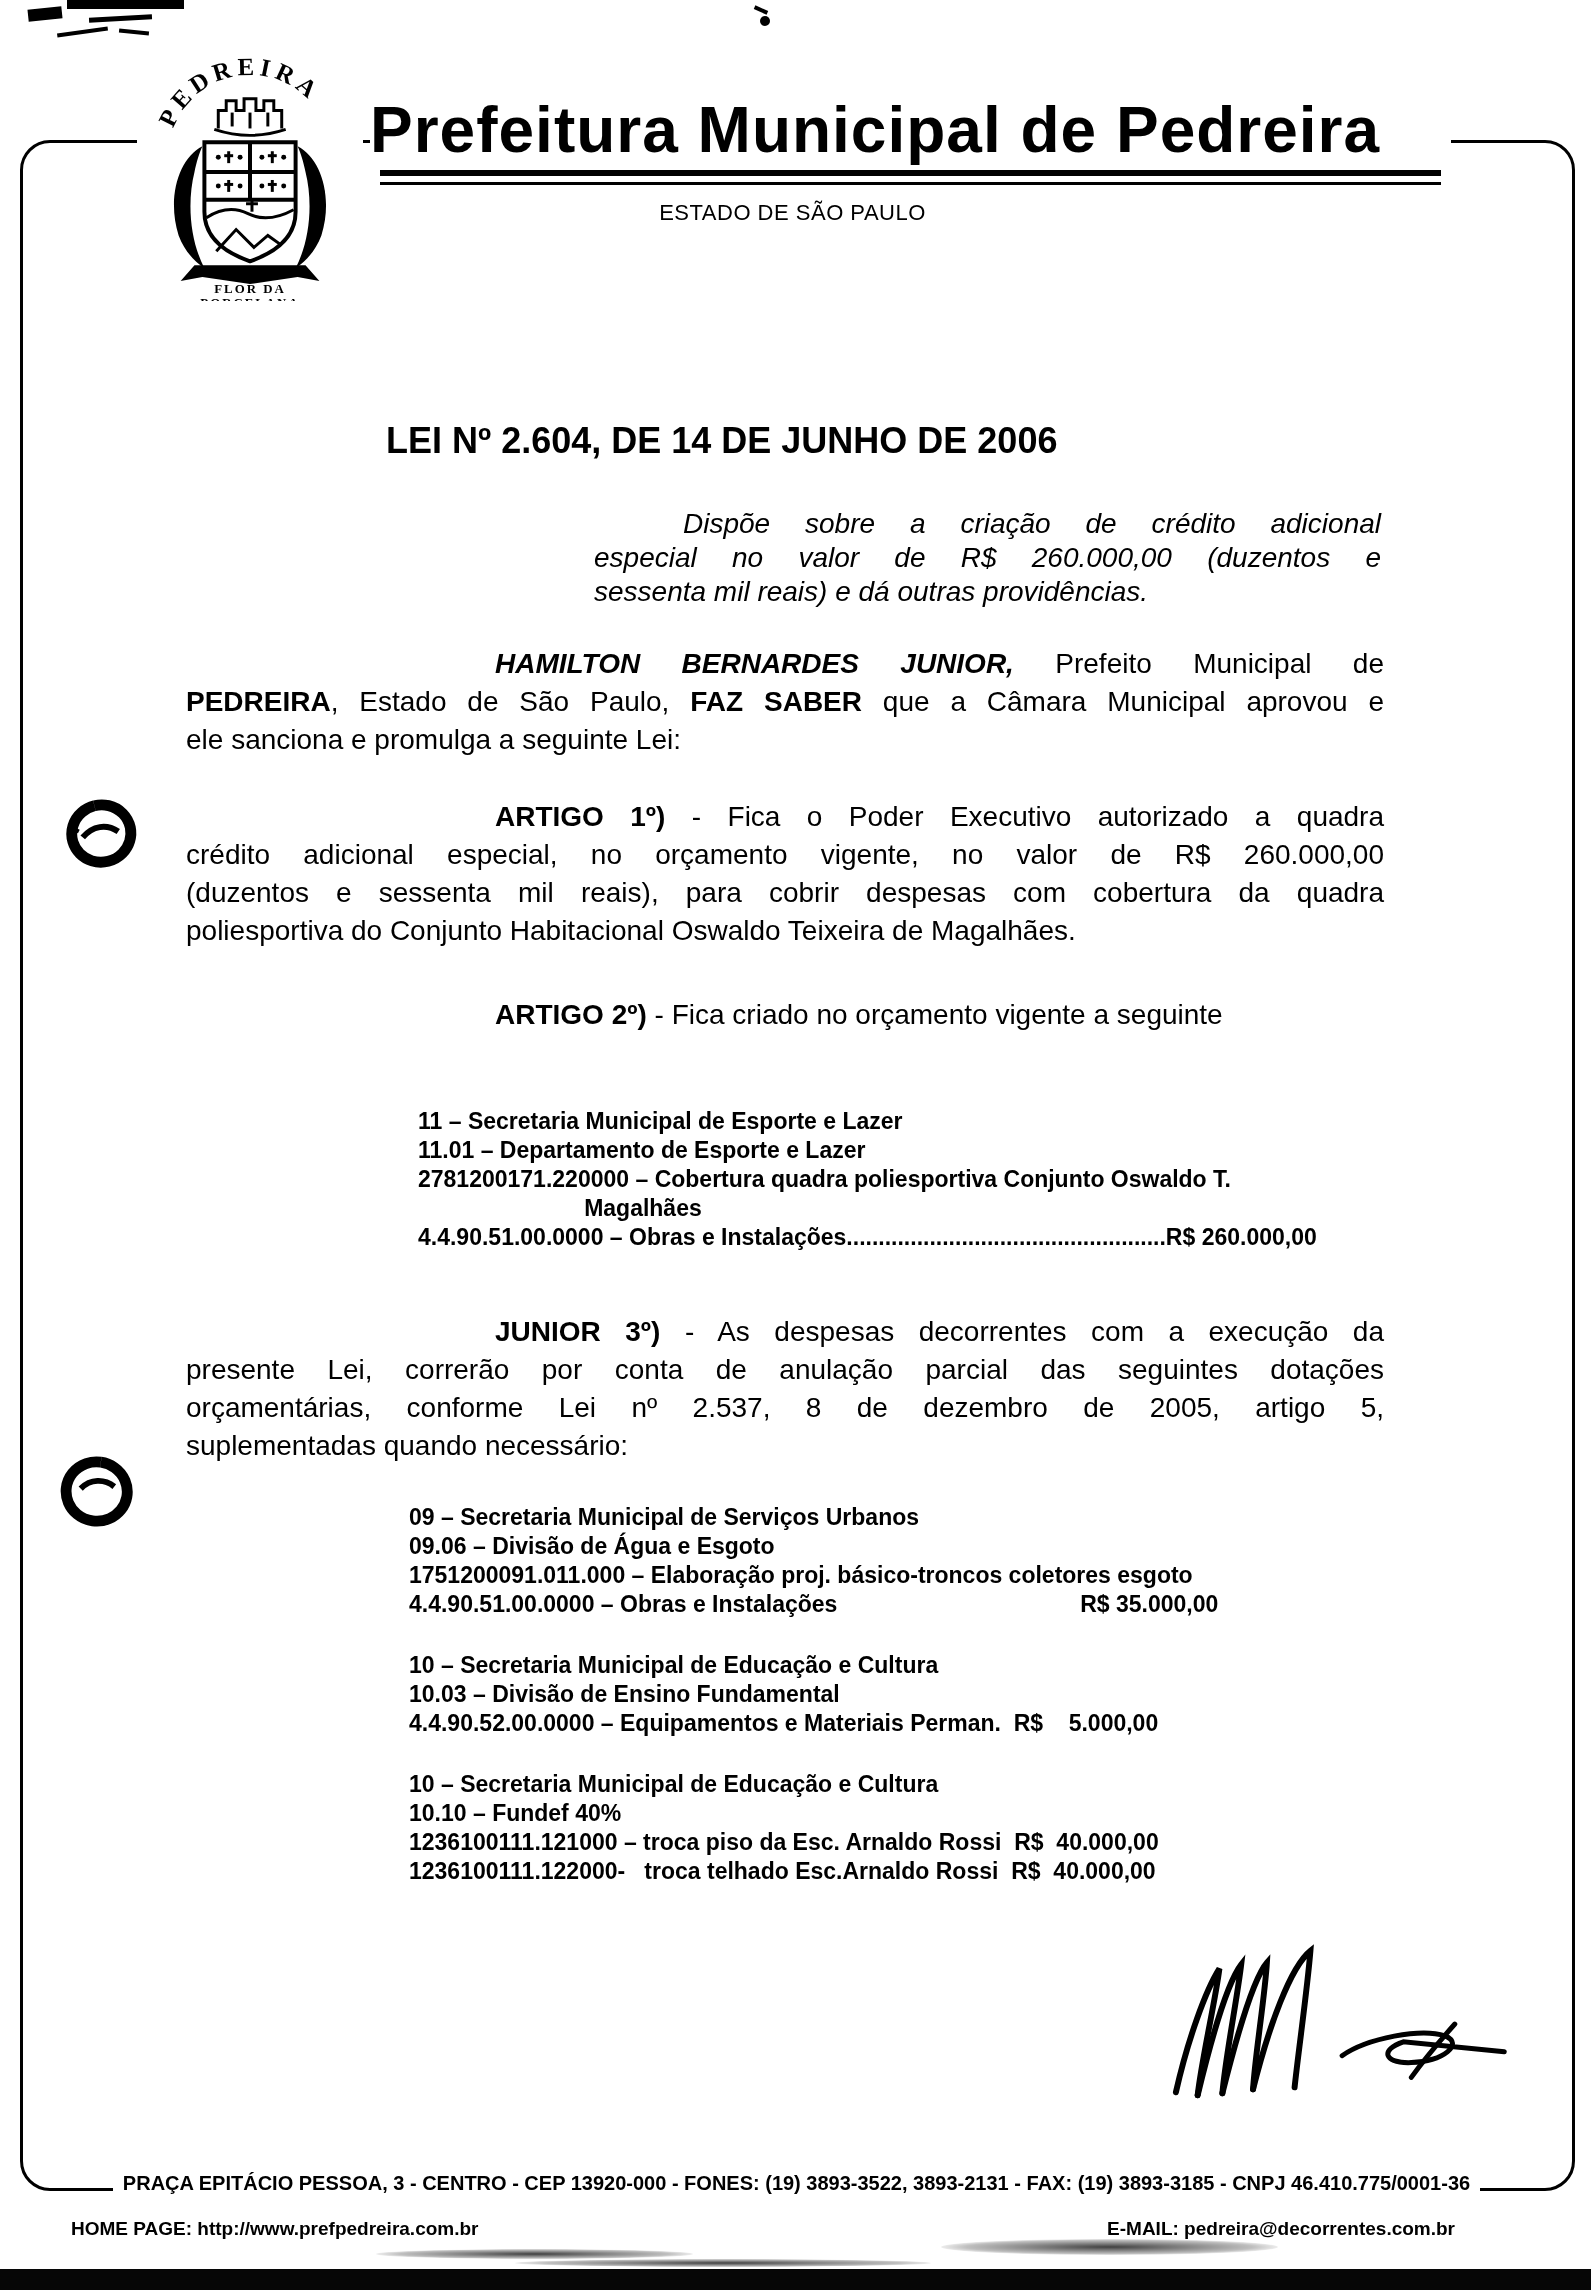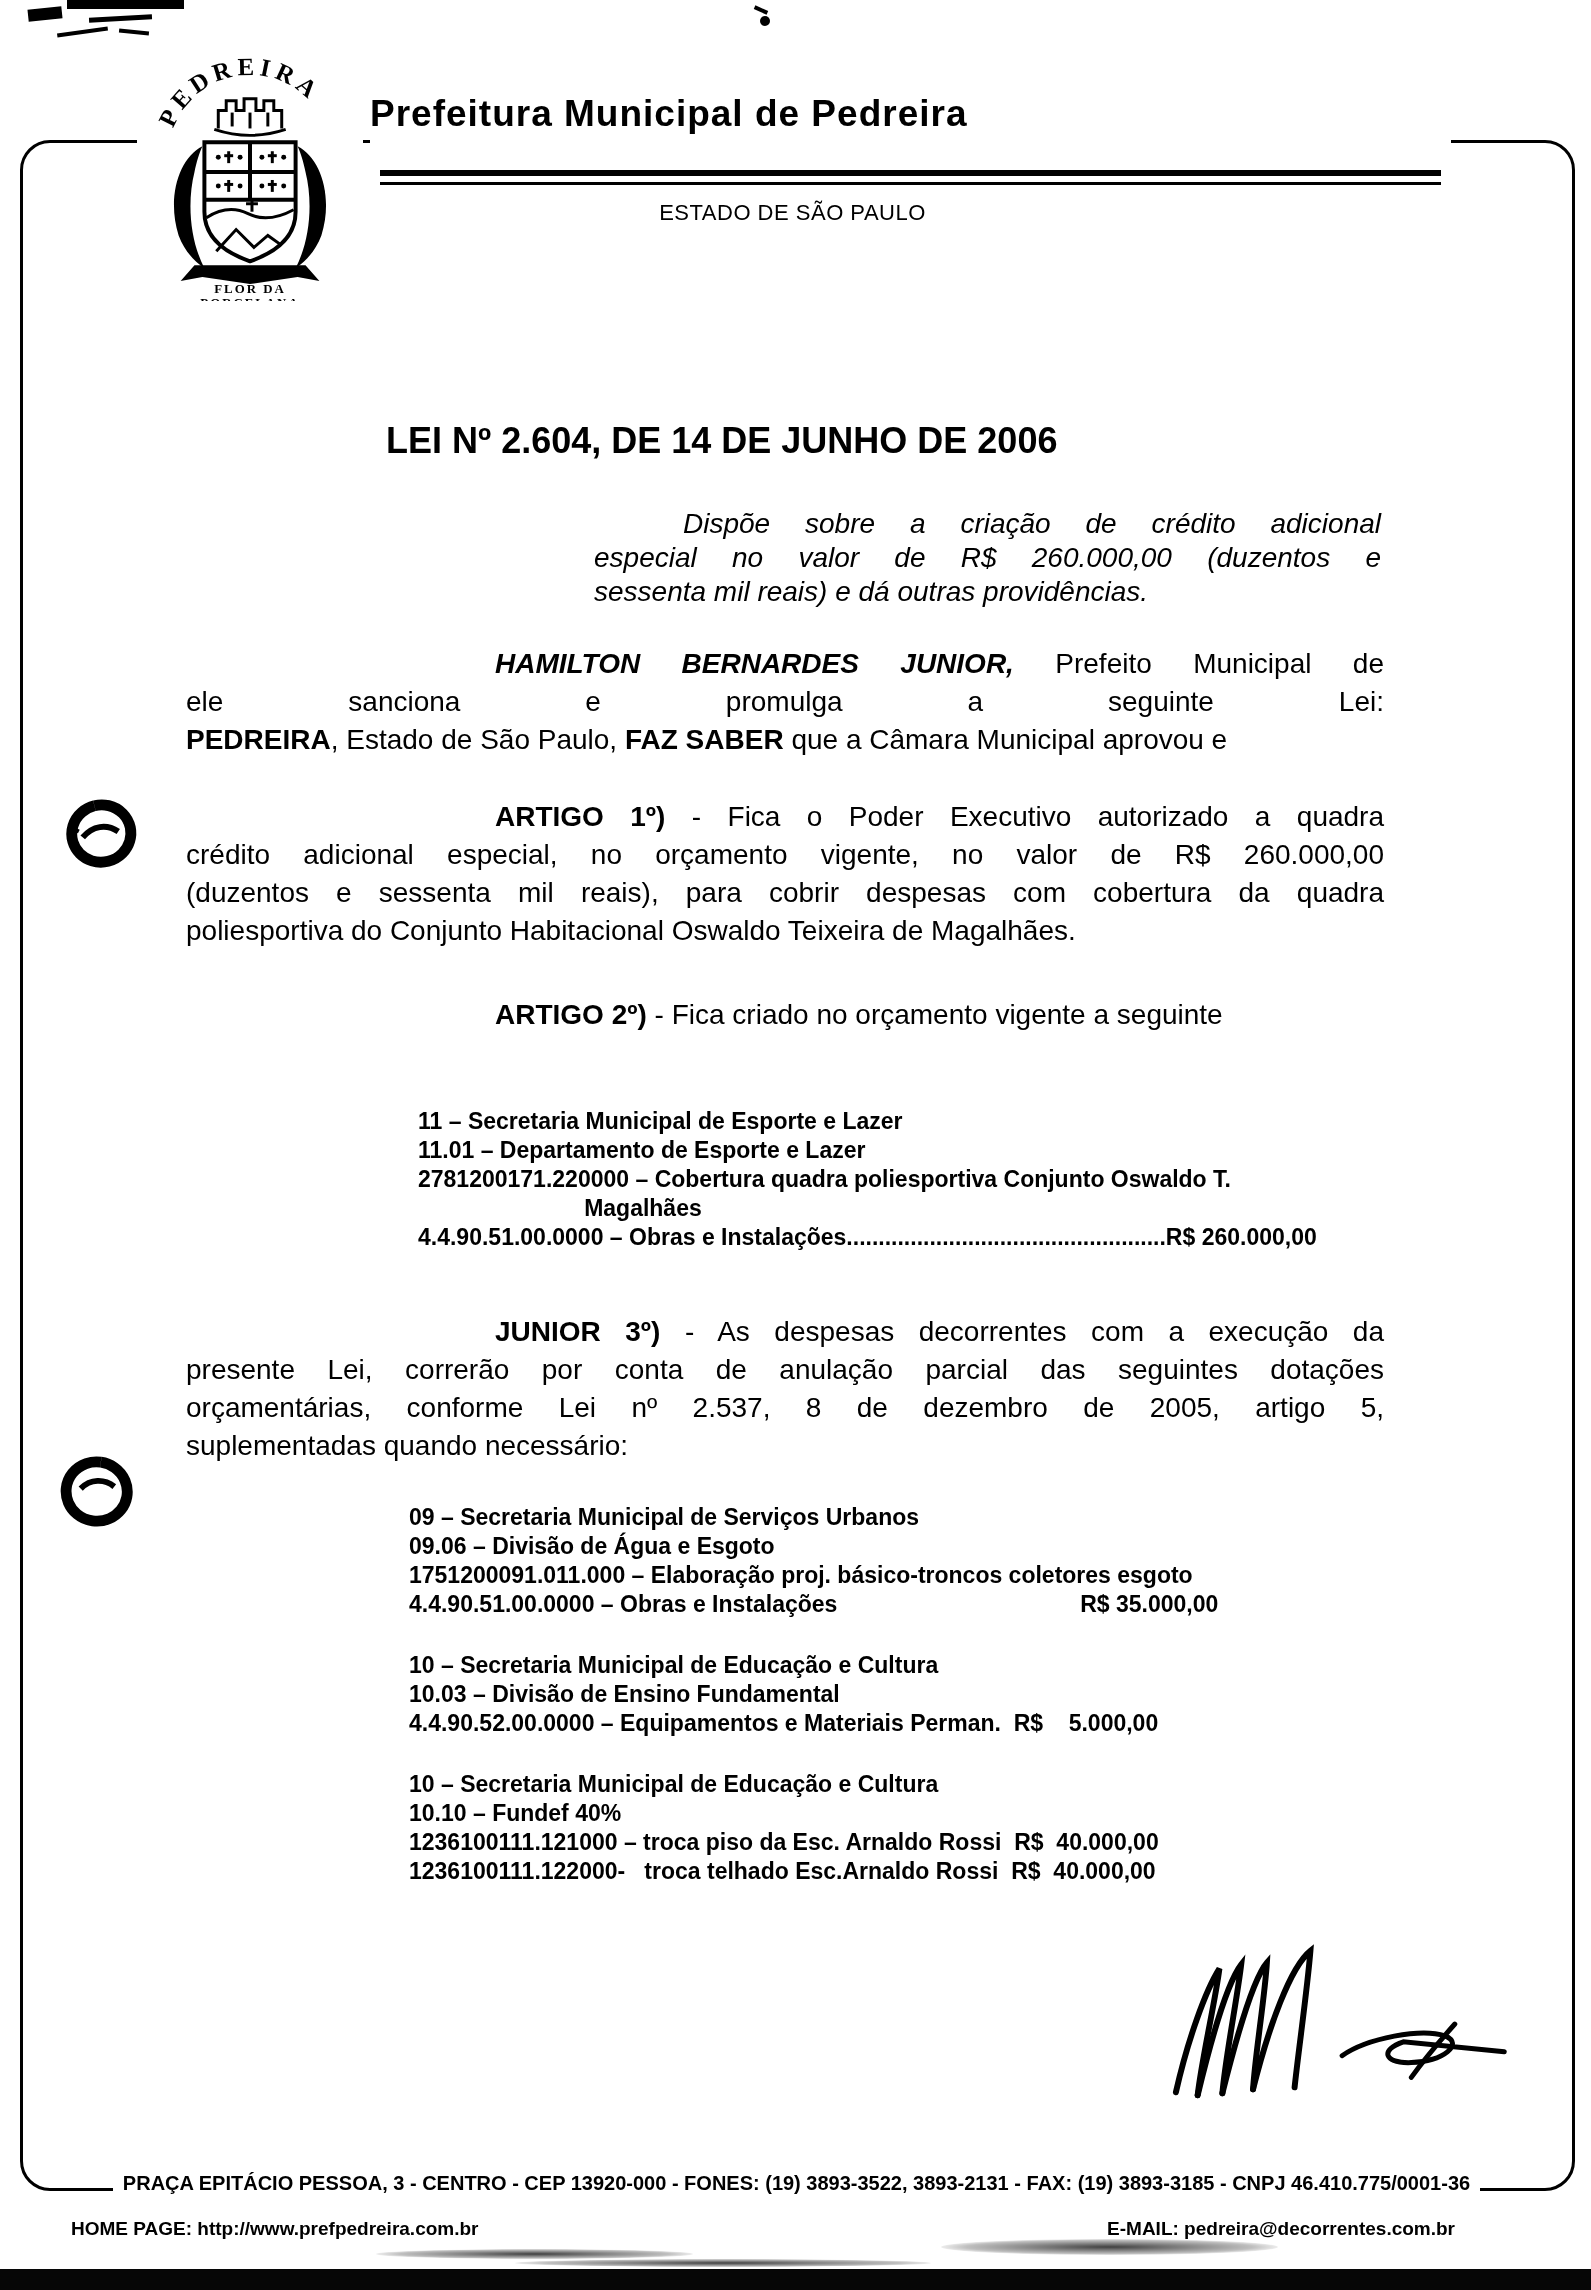--- a/index.html
+++ b/index.html
@@ -13,21 +13,21 @@
   }
   
   .page-border{
     position:absolute;left:20px;top:140px;width:1549px;height:2045px;
     border:3px solid #000;border-radius:30px;
   }
   
   .logo-box{position:absolute;left:137px;top:55px;width:226px;height:246px;background:#fff;}
   .header-title{
     position:absolute;left:370px;top:93px;width:1081px;height:79px;background:#fff;
-    font-size:37px;font-weight:bold;letter-spacing:1px;white-space:nowrap;
+    font-size:64px;font-weight:bold;letter-spacing:1px;white-space:nowrap;
   }
   .title-rule1{position:absolute;left:380px;top:170px;width:1061px;height:6px;background:#000;}
   .title-rule2{position:absolute;left:380px;top:182px;width:1061px;height:3px;background:#000;}
   .header-sub{
     position:absolute;left:535px;top:200px;width:515px;text-align:center;
     font-size:22px;letter-spacing:0.5px;
   }
   
   .law-title{position:absolute;left:386px;top:420px;font-size:36px;font-weight:bold;white-space:nowrap;}
   .textblock{position:absolute;font-size:28px;line-height:38px;}
@@ -161,22 +161,22 @@
   <div class="law-title">LEI Nº 2.604, DE 14 DE JUNHO DE 2006</div>
 
   <div class="textblock ementa" style="top:507px;">
       <div class="line">Dispõe sobre a criação de crédito adicional</div>
       <div class="line">especial no valor de R$ 260.000,00 (duzentos e</div>
       <div class="line">sessenta mil reais) e dá outras providências.</div>
     </div>
 
   <div class="textblock para" style="top:645px;">
       <div class="line"><span class="bi">HAMILTON BERNARDES JUNIOR,</span><span> Prefeito Municipal de</span></div>
+      <div class="line"><span class="b">PEDREIRA</span><span>, Estado de São Paulo, </span><span class="b">FAZ SABER</span><span> que a Câmara Municipal aprovou e</span></div>
       <div class="line">ele sanciona e promulga a seguinte Lei:</div>
-      <div class="line"><span class="b">PEDREIRA</span><span>, Estado de São Paulo, </span><span class="b">FAZ SABER</span><span> que a Câmara Municipal aprovou e</span></div>
     </div>
 
   <div class="textblock para" style="top:798px;">
       <div class="line"><span class="b">ARTIGO 1º)</span><span> - Fica o Poder Executivo autorizado a quadra</span></div>
       <div class="line">crédito adicional especial, no orçamento vigente, no valor de R$ 260.000,00</div>
       <div class="line">(duzentos e sessenta mil reais), para cobrir despesas com cobertura da quadra</div>
       <div class="line">poliesportiva do Conjunto Habitacional Oswaldo Teixeira de Magalhães.</div>
     </div>
 
   <div class="textblock para" style="top:996px;">

